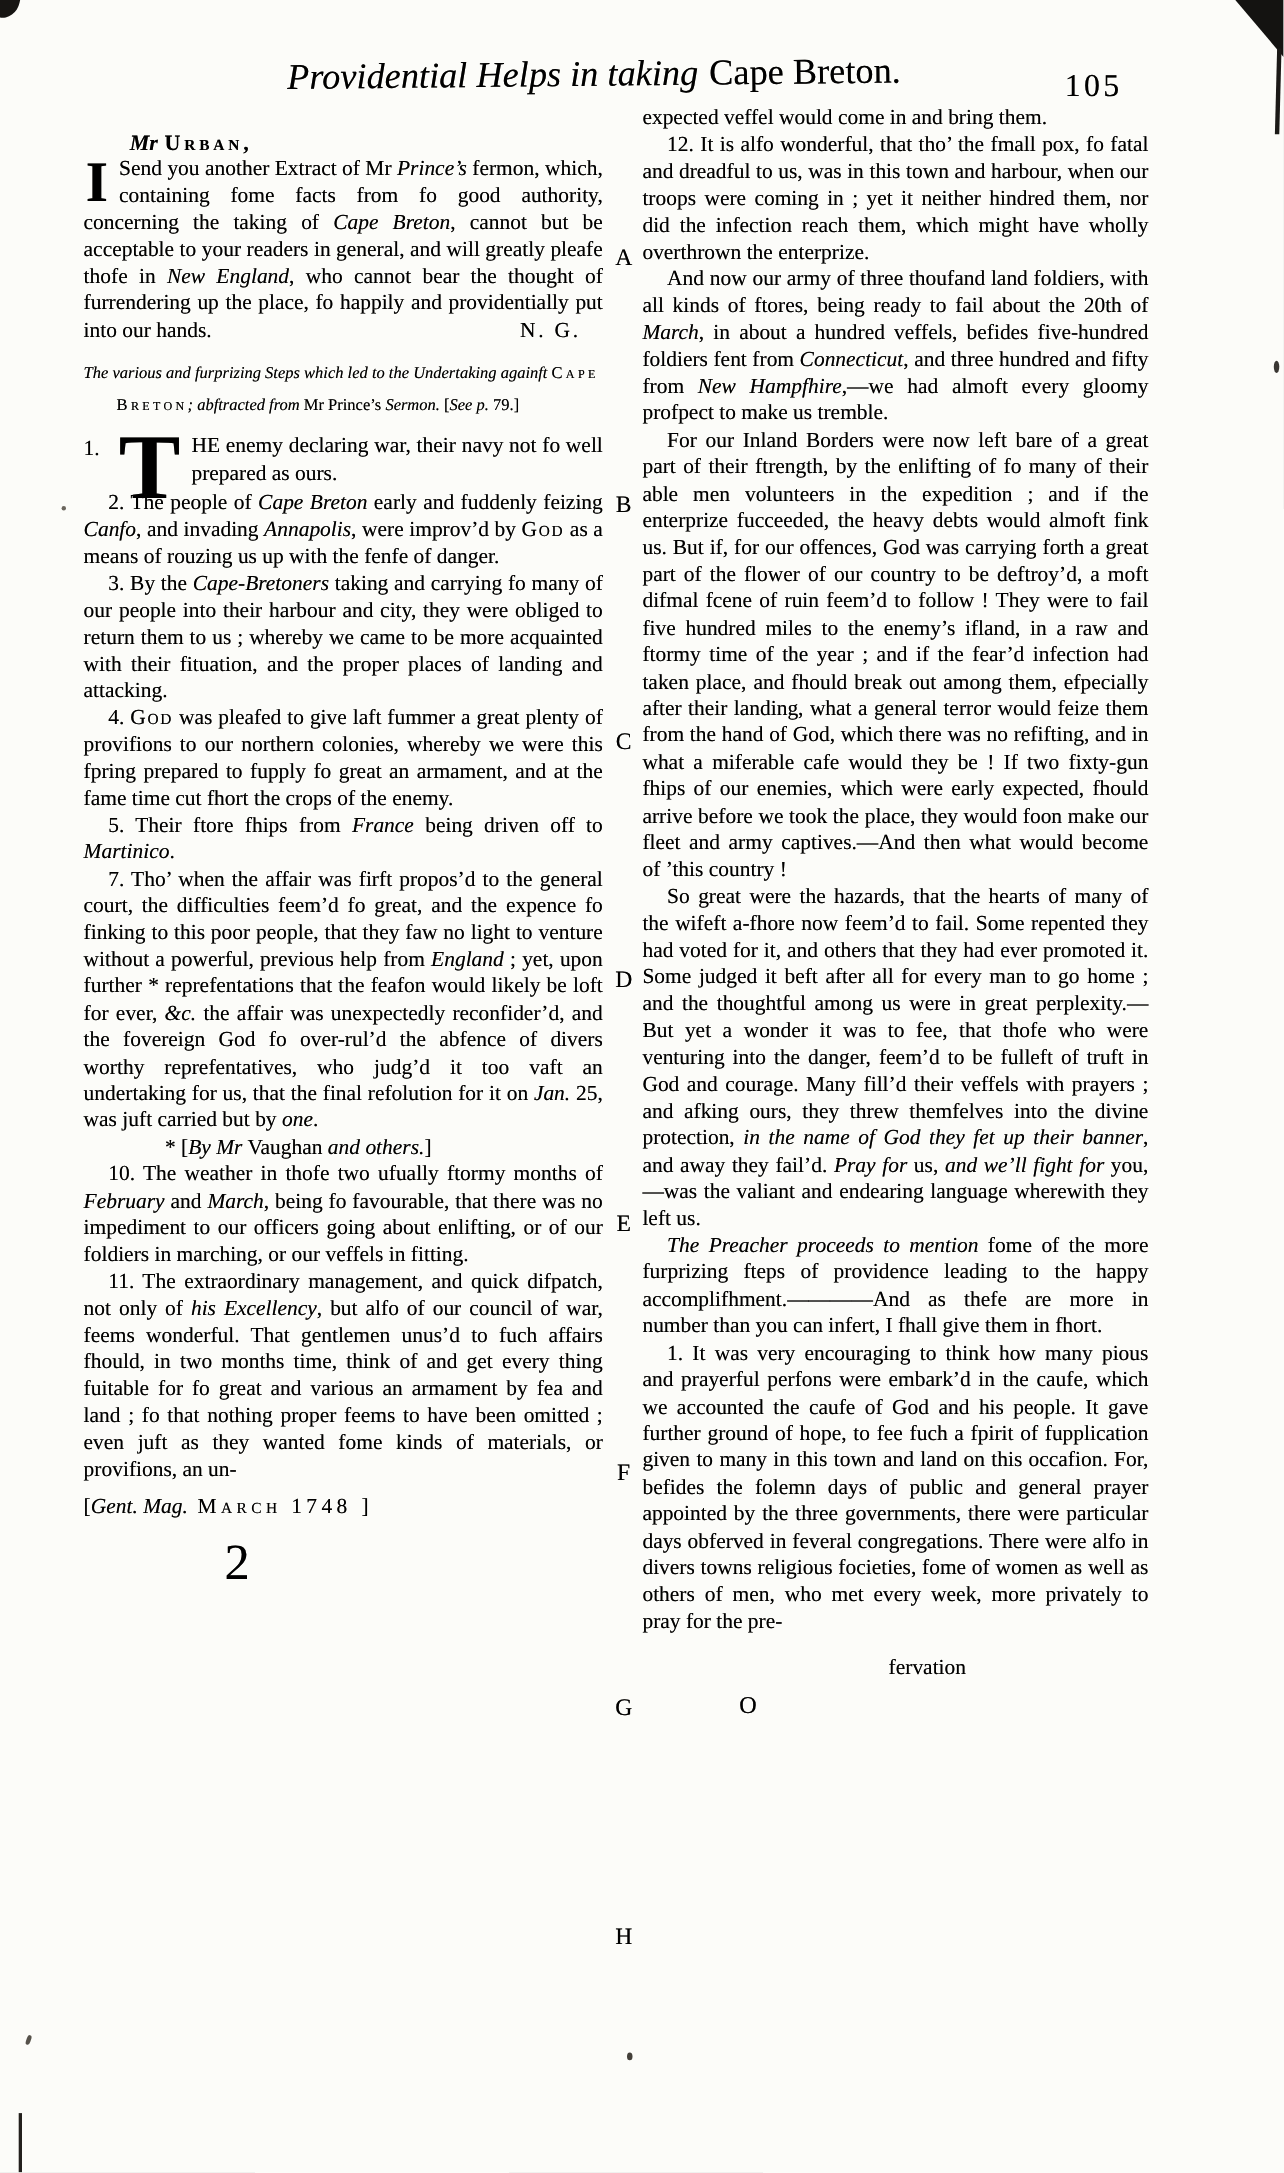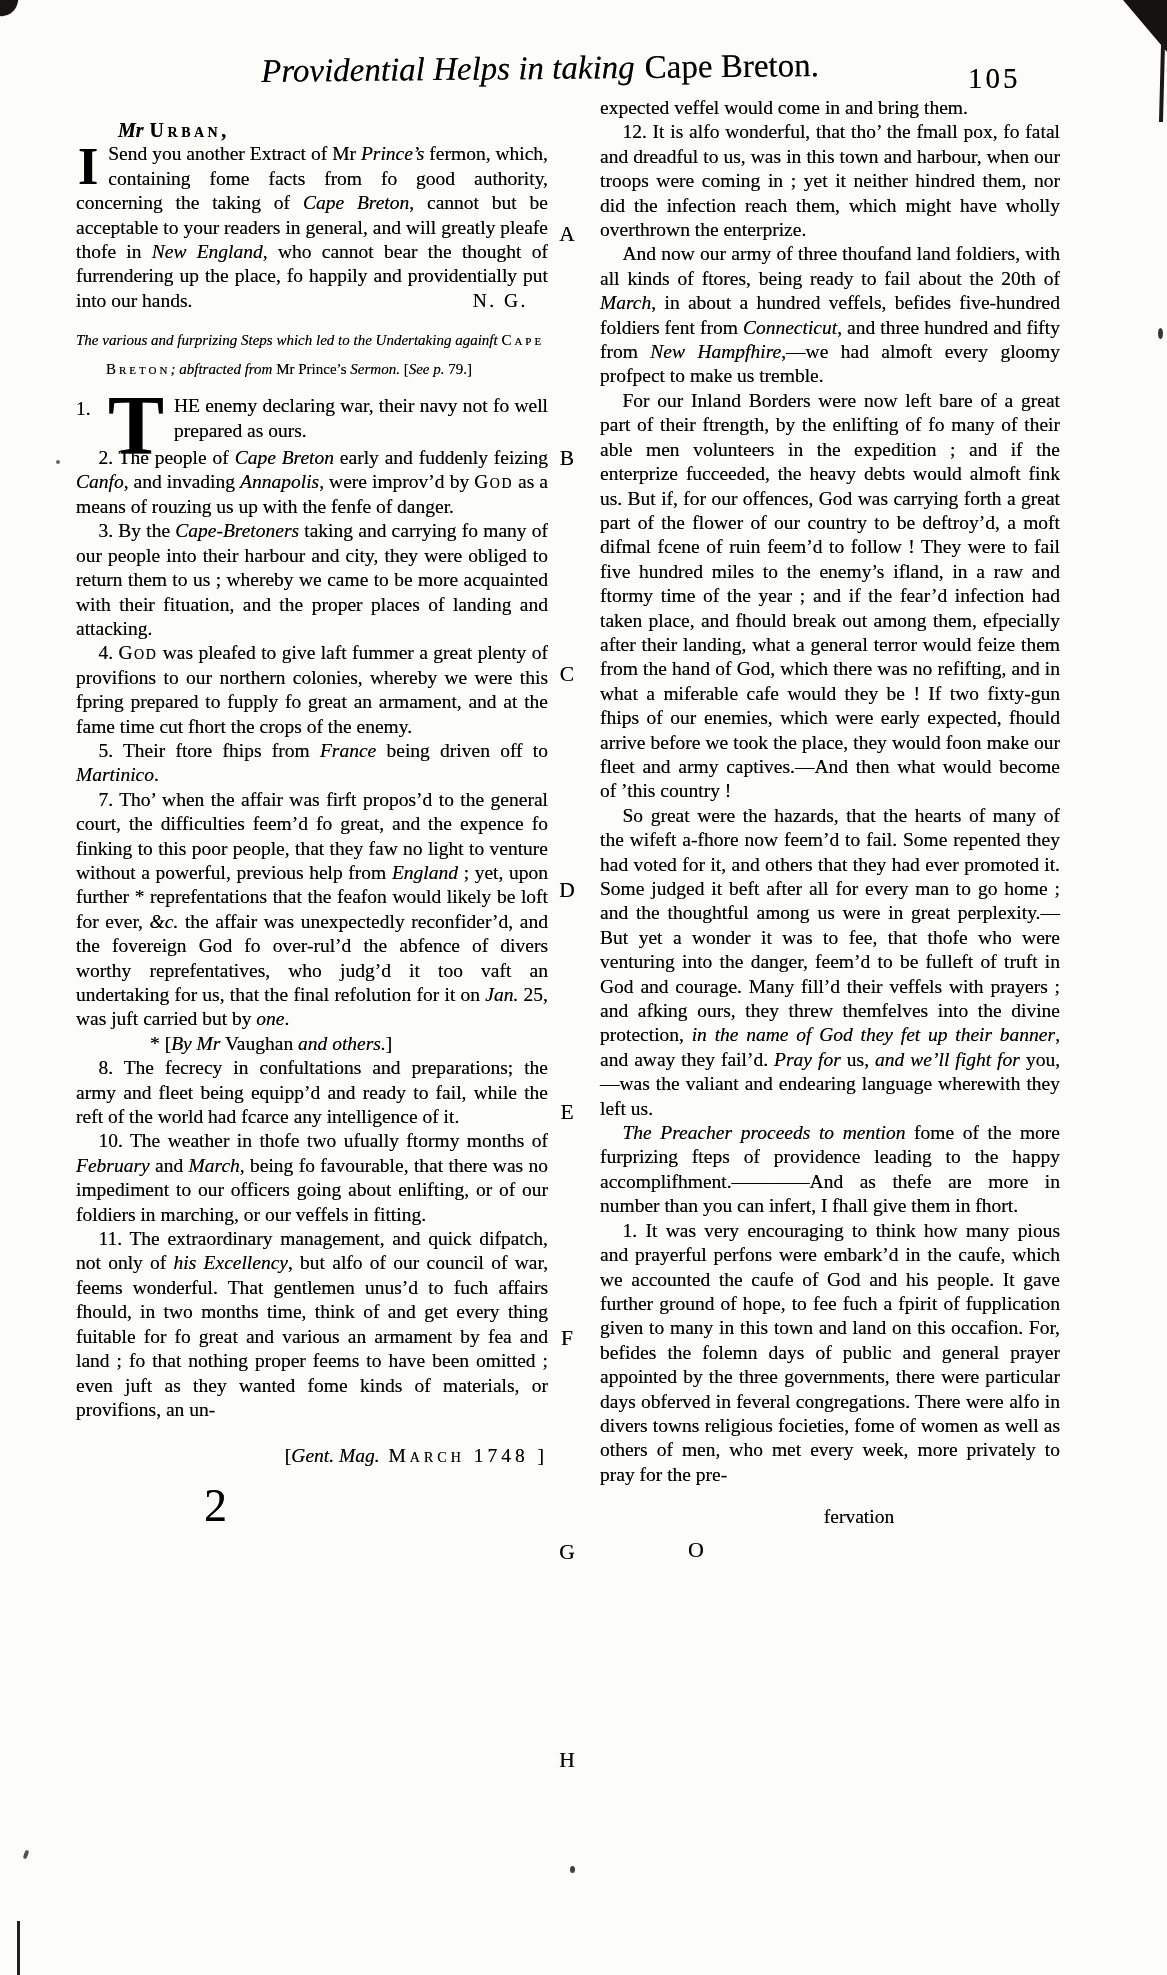--- a/index.html
+++ b/index.html
@@ -21,21 +21,21 @@
   }
   .rh-it{font-style:italic;margin-right:10px;}
   .rh-rm{font-style:normal;}
   .page-number{
     position:absolute;top:62px;left:968px;width:86px;
     font-size:29px;letter-spacing:3px;
   }
   
   .col{position:absolute;font-size:19.5px;line-height:24.4px;text-align:justify;}
   .col-left{left:76px;top:118px;width:472px;}
-  .col-right{left:600px;top:96px;width:460px;}
+  .col-right{left:584px;top:96px;width:460px;}
   .col p{margin:0;text-align:justify;}
   .p-ind{text-indent:1.15em;}
   .it{font-style:italic;}
   .rm{font-style:normal;}
   .sc{font-variant:small-caps;letter-spacing:1.5px;}
   
   .salutation{padding-left:42px;font-size:20px;text-align:left;font-weight:bold;}
   .sal-prefix{font-style:italic;margin-right:6px;}
   .sal-name{font-variant:small-caps;letter-spacing:3.5px;}
   
@@ -58,21 +58,21 @@
   .first-item{margin-bottom:3px !important;}
   .no1{float:left;width:32px;padding-top:3px;}
   .dropcap-t{
     float:left;height:47px;width:66px;
     font-size:84px;line-height:64px;font-weight:bold;
     text-align:left;
   }
   
   .fn{padding-left:74px;text-indent:0 !important;text-align:left;}
   
-  .footer-line{margin-top:22px;text-align:right;font-size:19.5px;}
+  .footer-line{margin-top:9px;text-align:left;font-size:19.5px;}
   .footer-line .sc{letter-spacing:4px;}
   .press-figure{margin-top:14px;margin-left:128px;font-size:46px;line-height:1;}
   .catchword{text-align:center;margin-right:-58px;margin-top:18px;}
   .sig-mark{margin-left:88px;margin-top:8px;font-size:22px;}
   
   .margin-letter{
     position:absolute;left:548px;width:38px;
     text-align:center;font-size:21.5px;
   }
   
@@ -119,21 +119,20 @@
     <p class="item first-item">
       <span class="no1">1.</span><span class="dropcap-t">T</span><span>HE enemy declaring war, their navy not fo well prepared as ours.</span>
     </p>
 
     <p class="item p-ind"><span>2. The people of </span><span class="it">Cape Breton</span><span> early and fuddenly feizing </span><span class="it">Canfo</span><span>, and invading </span><span class="it">Annapolis</span><span>, were improv’d by </span><span class="sc">God</span><span> as a means of rouzing us up with the fenfe of danger.</span></p>
     <p class="item p-ind"><span>3. By the </span><span class="it">Cape-Bretoners</span><span> taking and carrying fo many of our people into their harbour and city, they were obliged to return them to us ; whereby we came to be more acquainted with their fituation, and the proper places of landing and attacking.</span></p>
     <p class="item p-ind"><span>4. </span><span class="sc">God</span><span> was pleafed to give laft fummer a great plenty of provifions to our northern colonies, whereby we were this fpring prepared to fupply fo great an armament, and at the fame time cut fhort the crops of the enemy.</span></p>
     <p class="item p-ind"><span>5. Their ftore fhips from </span><span class="it">France</span><span> being driven off to </span><span class="it">Martinico</span><span>.</span></p>
     <p class="item p-ind"><span>7. Tho’ when the affair was firft propos’d to the general court, the difficulties feem’d fo great, and the expence fo finking to this poor people, that they faw no light to venture without a powerful, previous help from </span><span class="it">England</span><span> ; yet, upon further * reprefentations that the feafon would likely be loft for ever, </span><span class="it">&amp;c.</span><span> the affair was unexpectedly reconfider’d, and the fovereign God fo over-rul’d the abfence of divers worthy reprefentatives, who judg’d it too vaft an undertaking for us, that the final refolution for it on </span><span class="it">Jan.</span><span> 25, was juft carried but by </span><span class="it">one</span><span>.</span></p>
     <p class="item fn"><span>* [</span><span class="it">By Mr</span><span> Vaughan </span><span class="it">and others.</span><span>]</span></p>
-    <p class="item p-ind"><span>8. The fecrecy in confultations and preparations; the army and fleet being equipp’d and ready to fail, while the reft of the world had fcarce any intelligence of it.</span></p>
     <p class="item p-ind"><span>10. The weather in thofe two ufually ftormy months of </span><span class="it">February</span><span> and </span><span class="it">March</span><span>, being fo favourable, that there was no impediment to our officers going about enlifting, or of our foldiers in marching, or our veffels in fitting.</span></p>
     <p class="item p-ind"><span>11. The extraordinary management, and quick difpatch, not only of </span><span class="it">his Excellency</span><span>, but alfo of our council of war, feems wonderful.  That gentlemen unus’d to fuch affairs fhould, in two months time, think of and get every thing fuitable for fo great and various an armament by fea and land ; fo that nothing proper feems to have been omitted ; even juft as they wanted fome kinds of materials, or provifions, an un-</span></p>
 
     <div class="footer-line"><span class="rm">[</span><span class="it">Gent. Mag.</span><span class="sc"> March 1748 ]</span></div>
     <div class="press-figure">2</div>
   </div>
 
   <div class="col col-right">
     <p class="item"><span>expected veffel would come in and bring them.</span></p>
     <p class="item p-ind"><span>12. It is alfo wonderful, that tho’ the fmall pox, fo fatal and dreadful to us, was in this town and harbour, when our troops were coming in ; yet it neither hindred them, nor did the infection reach them, which might have wholly overthrown the enterprize.</span></p>

